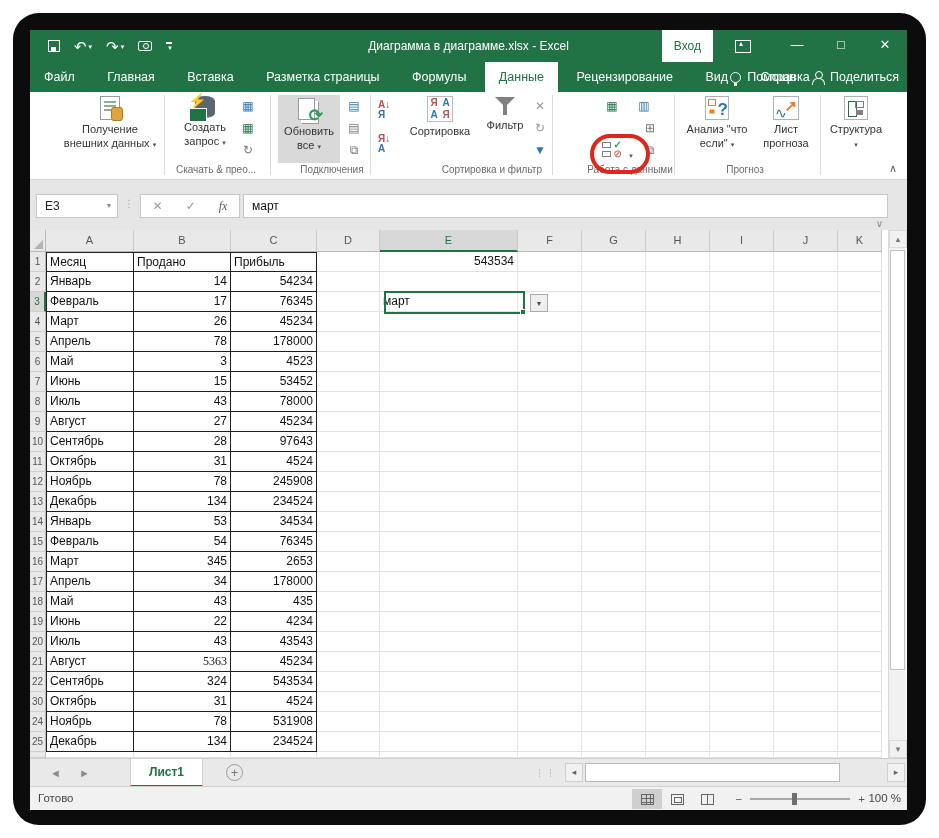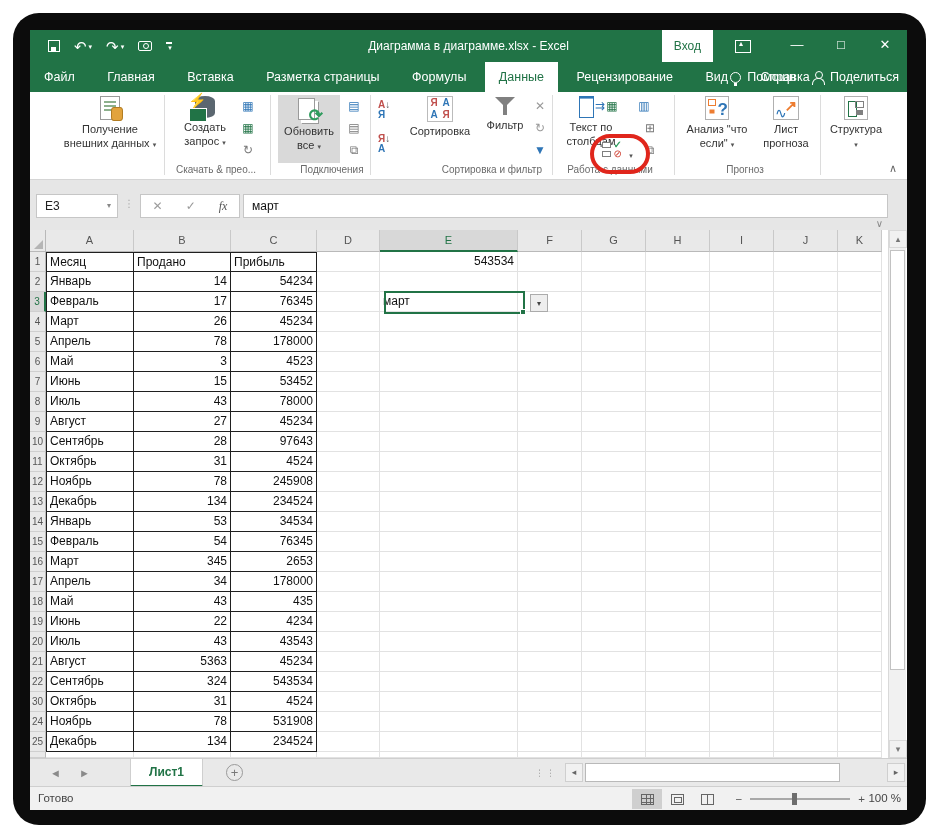--- a/index.html
+++ b/index.html
@@ -240,35 +240,31 @@
     <div class="bigbtn" style="left:452px; width:46px;">
       <div class="ic ic-funnel"></div>
       <span>Фильтр</span>
     </div>
     <div class="smbtn mini" style="left:502px; top:6px; color:#999;">✕</div>
     <div class="smbtn mini" style="left:502px; top:28px; color:#999;">↻</div>
     <div class="smbtn mini" style="left:502px; top:50px; color:#2e75b6;">▼</div>
     <div class="glabel" style="left:352px; width:160px;text-align:right;">Сортировка и фильтр</div>
     <div class="sep" style="left:522px;"></div>
 
-    <div class="bigbtn" style="left:528px; width:66px;">
-      <div class="ic ic-ttc"></div>
-      <span>Текст по столбцам</span>
-    </div>
     <div class="smbtn mini" style="left:574px; top:6px; color:#217346;">▦</div>
     <div class="smbtn" style="left:572px; top:50px;">
       <span class="ic-dv" style="display:inline-block;">
         <i class="t"></i><i class="b"></i><em class="ck">✓</em><em class="no">⊘</em>
       </span>
       <span class="dda" style="margin-left:4px;">▾</span>
     </div>
     <div class="smbtn mini" style="left:606px; top:6px; color:#2e75b6;">▥</div>
     <div class="smbtn mini" style="left:612px; top:28px; color:#777;">⊞</div>
     <div class="smbtn mini" style="left:612px; top:50px; color:#777;">⧉</div>
-    <div class="glabel" style="left:524px; width:112px;">Работа с данными</div>
+    <div class="glabel" style="left:544px; width:112px;">Работа с данными</div>
     <div class="redring"></div>
     <div class="sep" style="left:644px;"></div>
 
     <div class="bigbtn" style="left:650px; width:74px;">
       <div class="ic ic-whatif"></div>
       <span>Анализ "что если"</span> <span class="dda">▾</span>
     </div>
     <div class="bigbtn" style="left:726px; width:60px;">
       <div class="ic ic-forecast"></div>
       <span>Лист прогноза</span>
@@ -592,21 +588,21 @@
           <div class="cell txt" style="width: 64px;"></div>
           <div class="cell txt" style="width: 64px;"></div>
           <div class="cell txt" style="width: 64px;"></div>
           <div class="cell txt" style="width: 64px;"></div>
           <div class="cell txt" style="width: 64px;"></div>
           <div class="cell txt" style="width: 44px;"></div>
         </div>
         <div class="grow">
           <div class="rh">21</div>
           <div class="cell txt tb tb-left" style="width: 88px;">Август</div>
-          <div class="cell num tb" style="width: 97px;">5363</div>
+          <div class="cell num tb" style="width: 97px; font-family: Liberation Serif, serif;">5363</div>
           <div class="cell num tb" style="width: 86px;">45234</div>
           <div class="cell txt" style="width: 63px;"></div>
           <div class="cell txt" style="width: 138px;"></div>
           <div class="cell txt" style="width: 64px;"></div>
           <div class="cell txt" style="width: 64px;"></div>
           <div class="cell txt" style="width: 64px;"></div>
           <div class="cell txt" style="width: 64px;"></div>
           <div class="cell txt" style="width: 64px;"></div>
           <div class="cell txt" style="width: 44px;"></div>
         </div>

